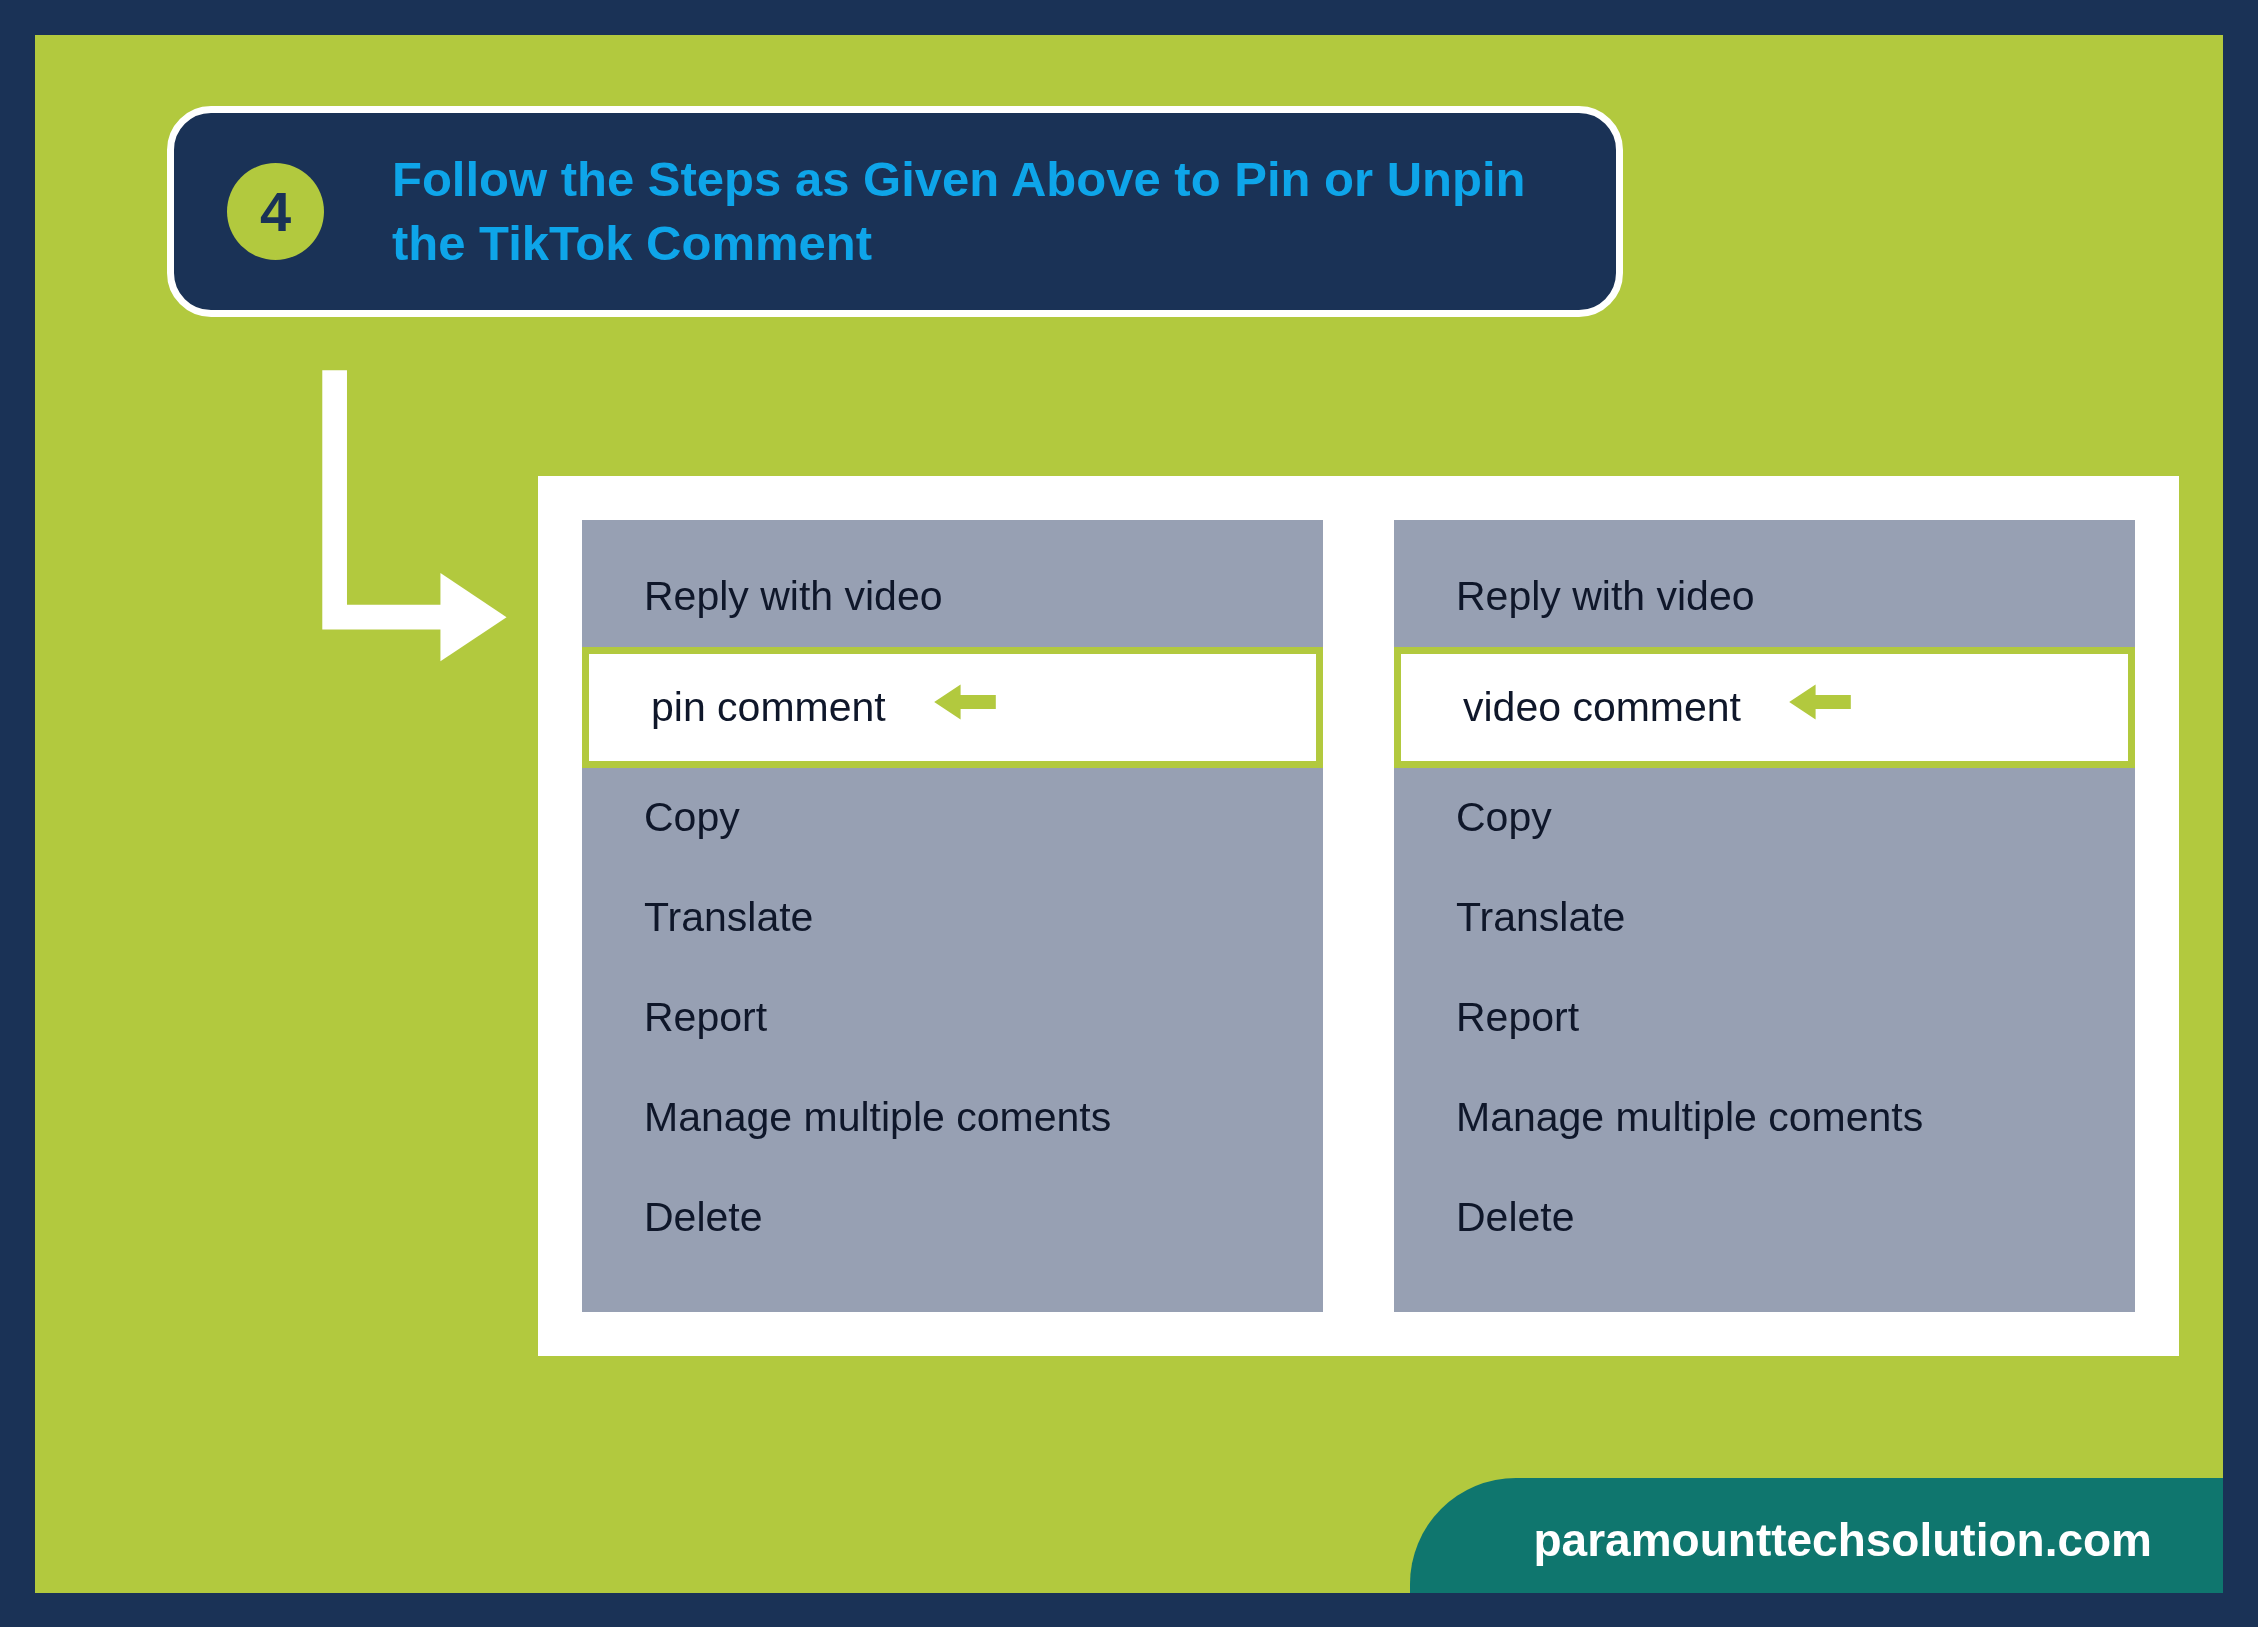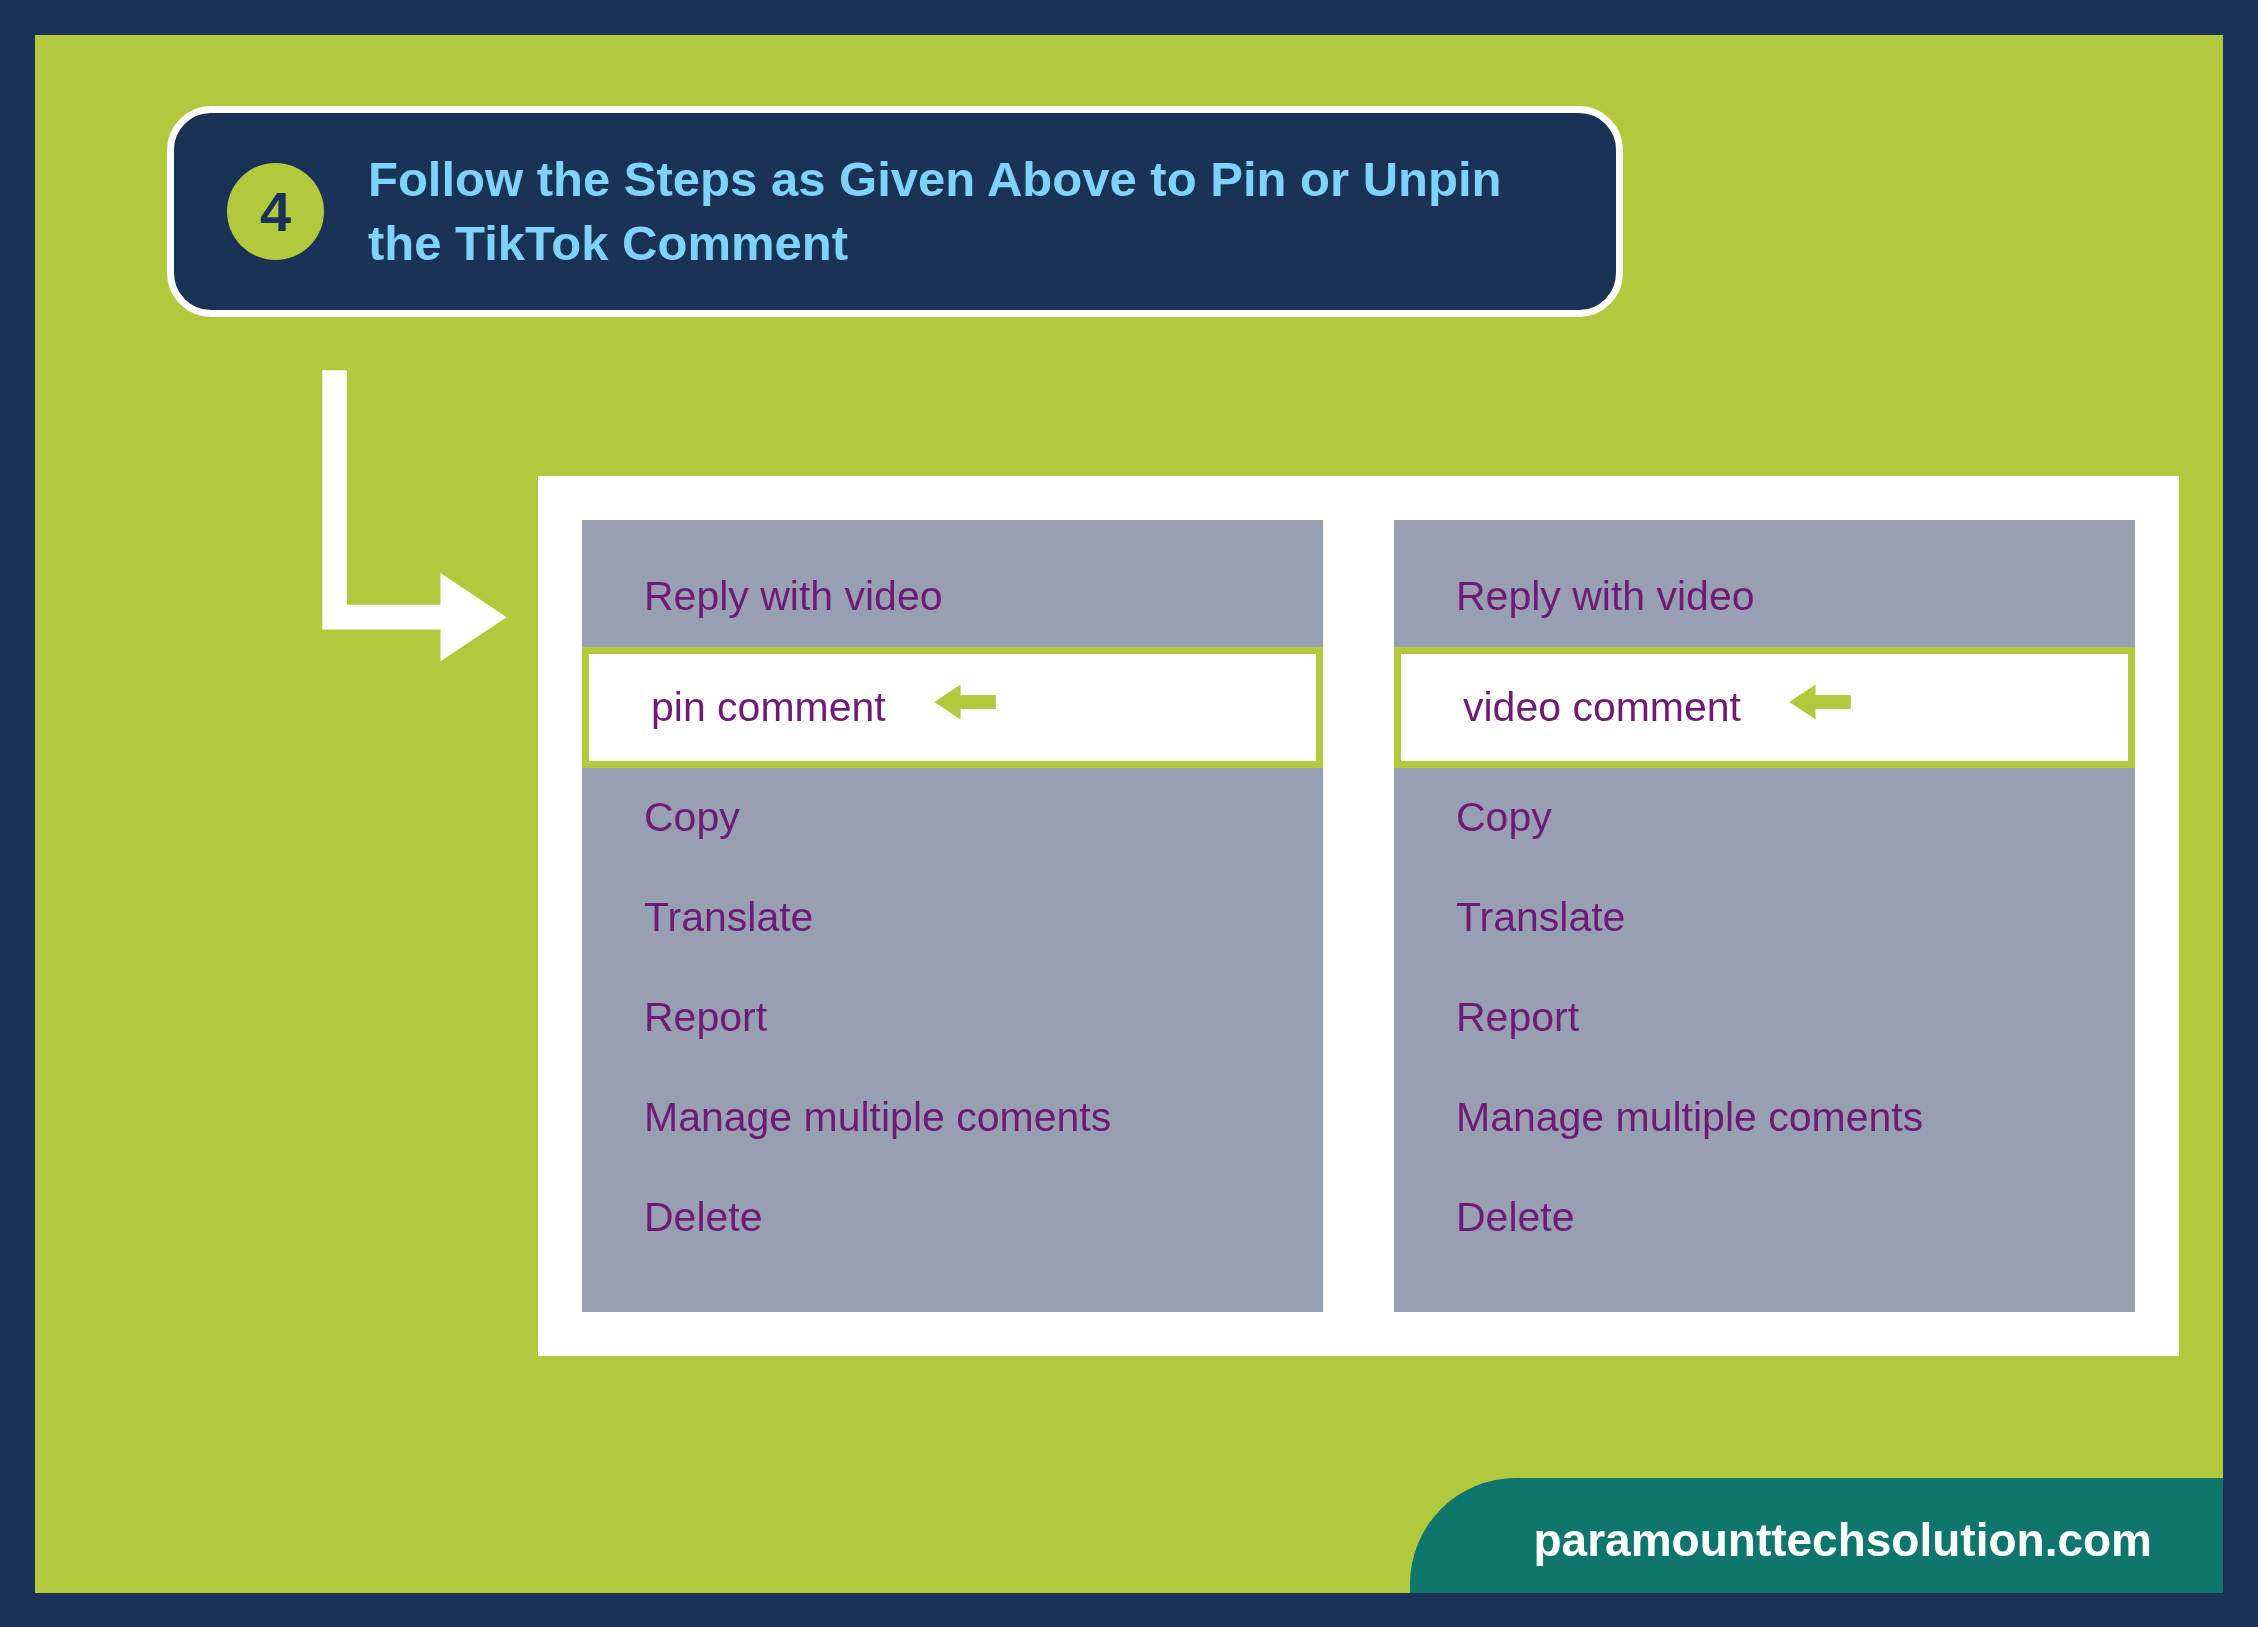--- a/index.html
+++ b/index.html
@@ -38,24 +38,25 @@
     align-items: center;
     justify-content: center;
     flex-shrink: 0;
   }
   .step-number {
     color: #1a3256;
     font-size: 56px;
     font-weight: 700;
   }
   .step-title {
-    color: #7dd3fc;
+    color: #0ea5e9;
     font-size: 49px;
     font-weight: 600;
     line-height: 1.3;
+    margin-left: 24px;
   }
   .connector {
     position: absolute;
     top: 335px;
     left: 282px;
   }
   .panels-wrap {
     position: absolute;
     top: 441px;
     left: 503px;
@@ -65,21 +66,21 @@
     gap: 71px;
   }
   .menu-panel {
     width: 741px;
     background: #97a0b3;
     padding: 26.5px 0 44px 0;
   }
   .menu-item {
     padding: 26.5px 62px;
     font-size: 41px;
-    color: #701a75;
+    color: #0f172a;
     font-weight: 400;
   }
   .menu-item.highlighted {
     background: #ffffff;
     border: 7px solid #b2c93e;
     display: flex;
     align-items: center;
     gap: 48px;
   }
   .arrow-left {

